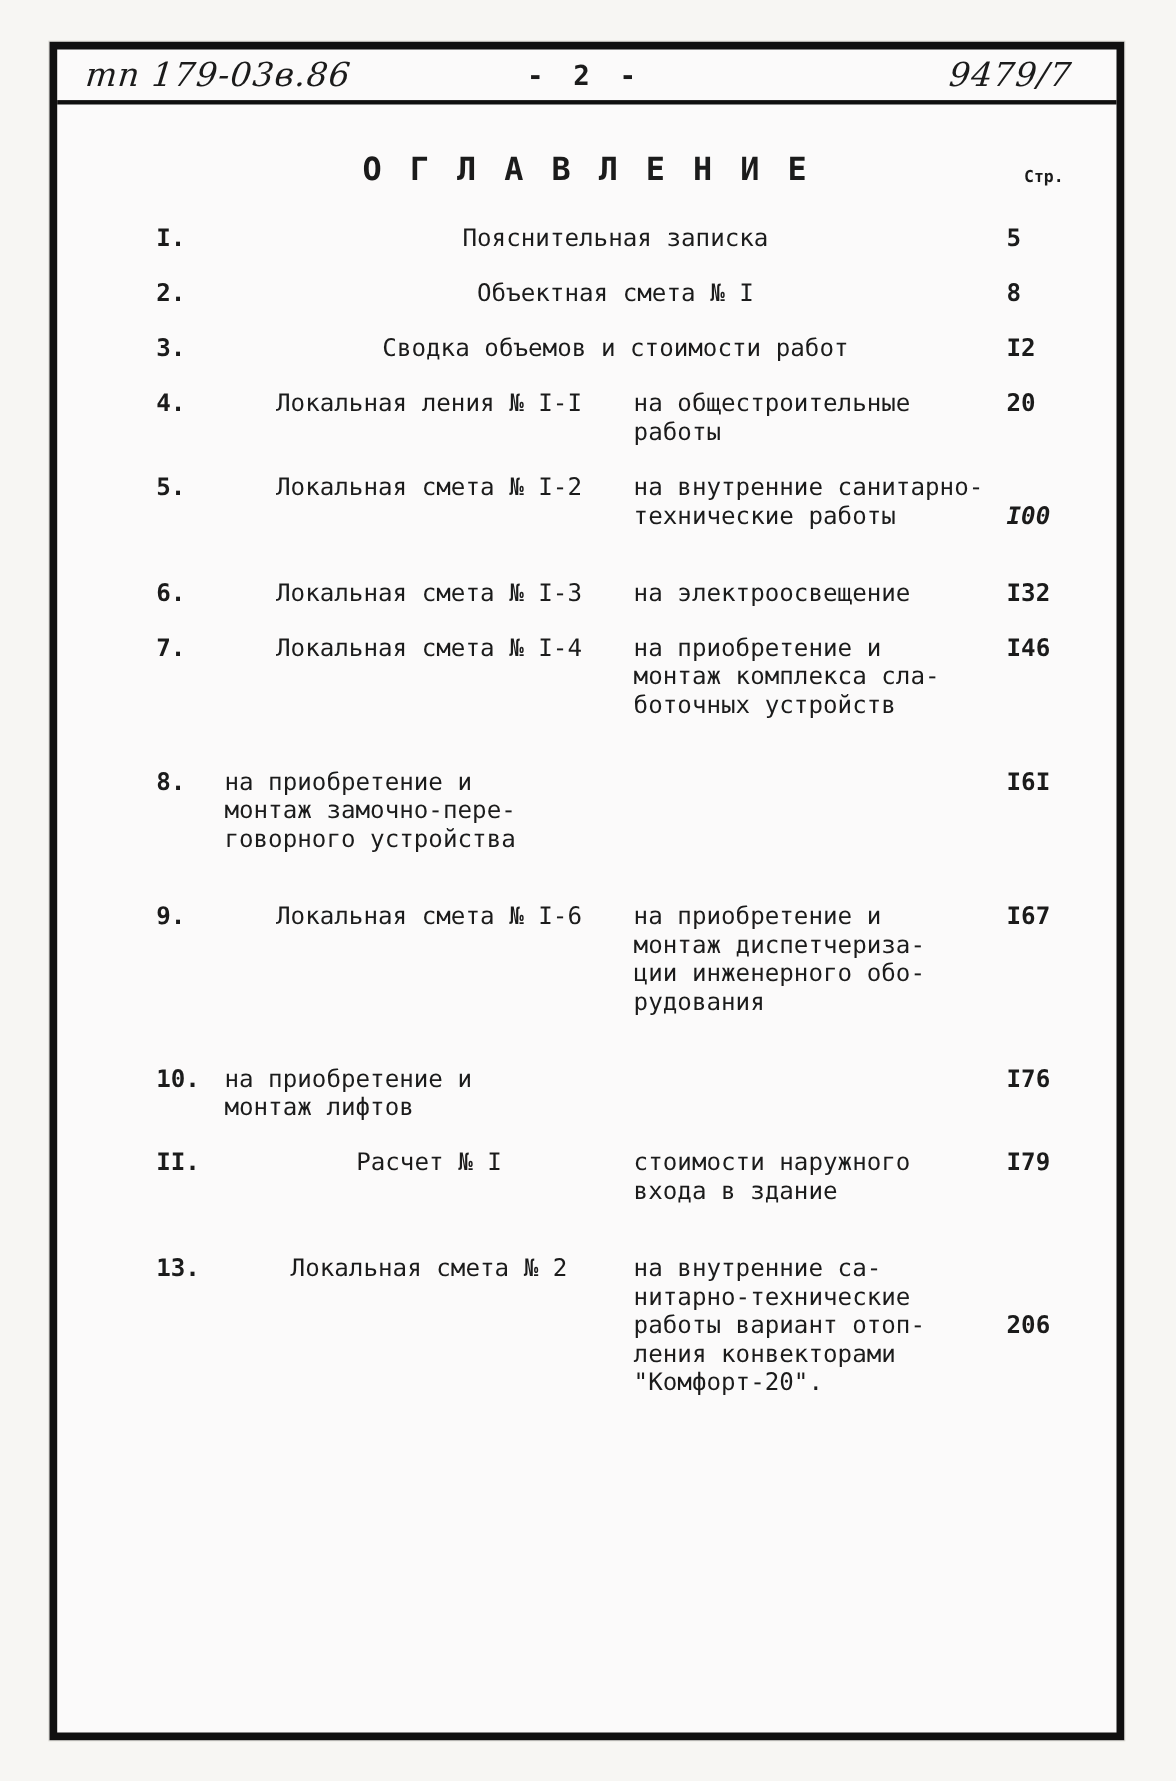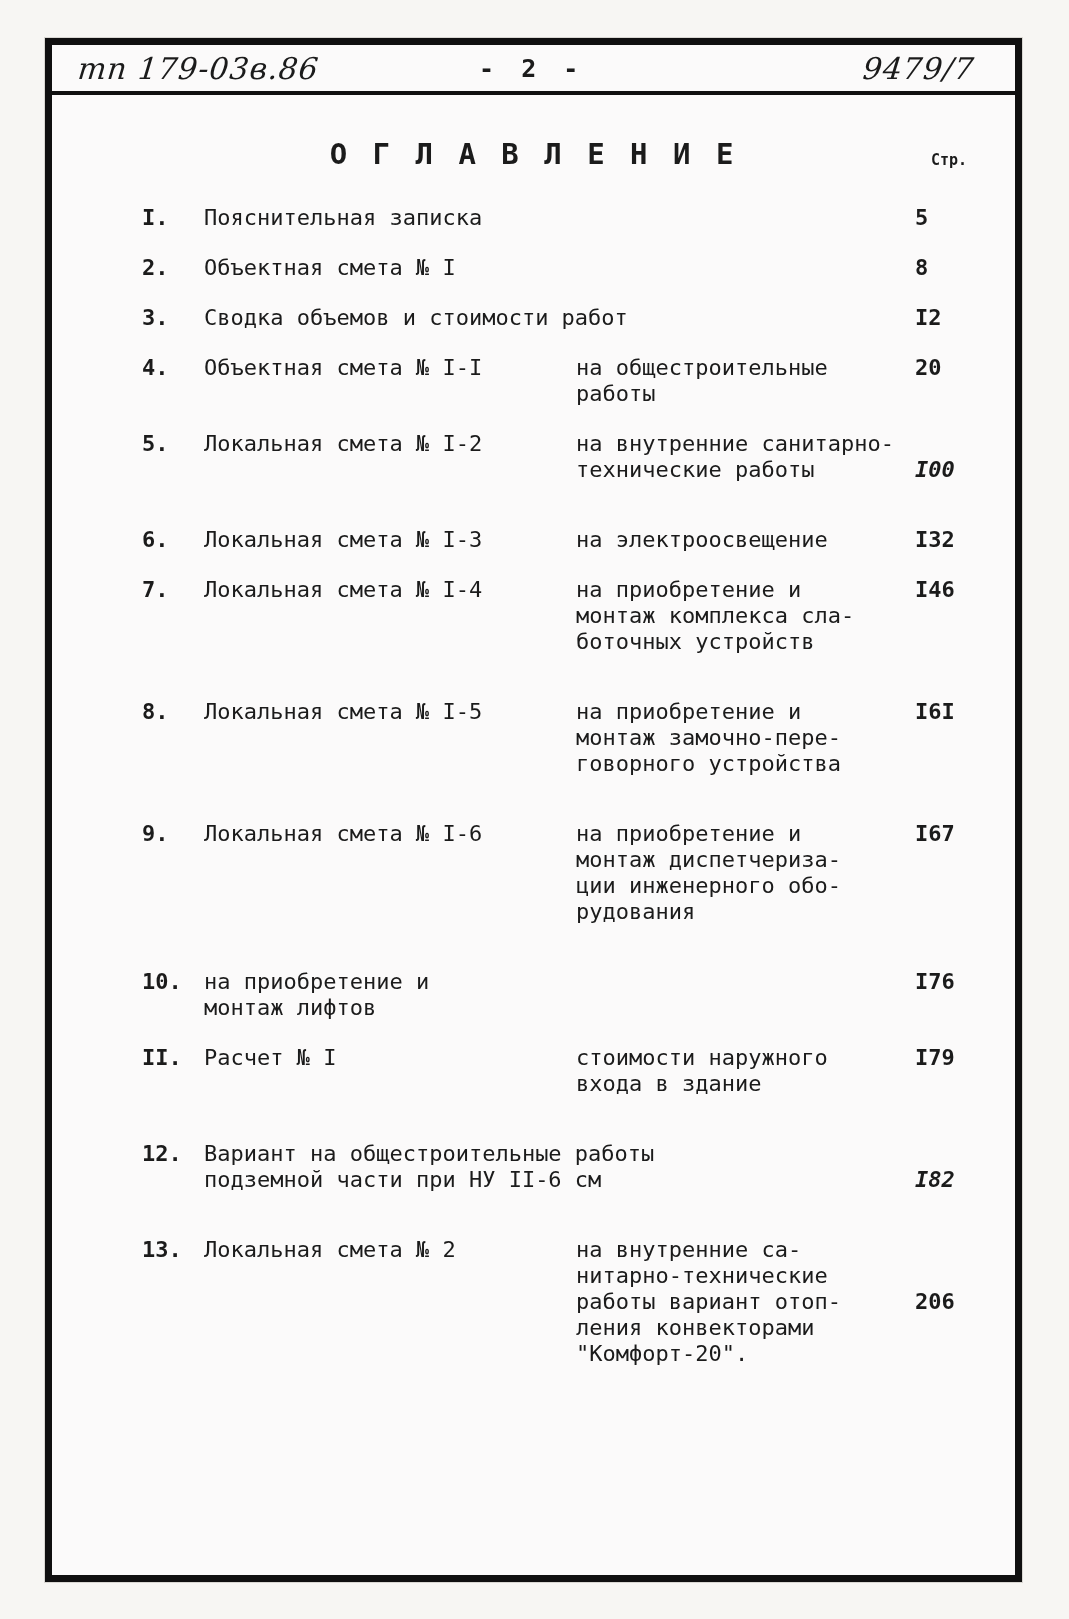--- a/index.html
+++ b/index.html
@@ -42,21 +42,21 @@
   }
   
   .list{margin-top:34px;padding-left:90px;padding-right:12px;}
   .row{
     display:flex;align-items:flex-start;
     font-size:22px;line-height:26px;
     margin-bottom:24px;
   }
   .row.gap-lg{margin-bottom:44px;}
   .c-num{width:62px;flex:none;font-weight:bold;}
-  .c-title{width:372px;flex:none;white-space:pre-line;}
+  .c-title{width:372px;flex:none;white-space:pre-line;text-align:center;}
   .c-desc{flex:1;white-space:pre-line;}
   .c-page{width:88px;flex:none;font-weight:bold;}
   .row.no-desc .c-title{width:auto;flex:1;}
   .row.pd1 .c-page{padding-top:26px;font-style:italic;}
   .row.pd2 .c-page{padding-top:52px;}
 </style>
 </head>
 <body>
 
 <div class="sheet">
@@ -86,21 +86,21 @@
     <span class="c-page">8</span>
   </div>
       <div class="row no-desc">
     <span class="c-num">3.</span>
     <span class="c-title">Сводка объемов и стоимости работ</span>
 
     <span class="c-page">I2</span>
   </div>
       <div class="row">
     <span class="c-num">4.</span>
-    <span class="c-title">Объектная смета № I-I</span>
+    <span class="c-title">Локальная ления № I-I</span>
     <span class="c-desc">на общестроительные
 работы</span>
     <span class="c-page">20</span>
   </div>
       <div class="row gap-lg pd1">
     <span class="c-num">5.</span>
     <span class="c-title">Локальная смета №  I-2</span>
     <span class="c-desc">на внутренние санитарно-
 технические работы</span>
     <span class="c-page">I00</span>
@@ -114,21 +114,20 @@
       <div class="row gap-lg">
     <span class="c-num">7.</span>
     <span class="c-title">Локальная смета №  I-4</span>
     <span class="c-desc">на приобретение и
 монтаж комплекса сла-
 боточных устройств</span>
     <span class="c-page">I46</span>
   </div>
       <div class="row gap-lg">
     <span class="c-num">8.</span>
-    <span class="c-title">Локальная смета № I-5</span>
     <span class="c-desc">на приобретение и
 монтаж замочно-пере-
 говорного устройства</span>
     <span class="c-page">I6I</span>
   </div>
       <div class="row gap-lg">
     <span class="c-num">9.</span>
     <span class="c-title">Локальная смета № I-6</span>
     <span class="c-desc">на приобретение и
 монтаж диспетчериза-
@@ -142,27 +141,20 @@
 монтаж лифтов</span>
     <span class="c-page">I76</span>
   </div>
       <div class="row gap-lg">
     <span class="c-num">II.</span>
     <span class="c-title">Расчет № I</span>
     <span class="c-desc">стоимости наружного
 входа в здание</span>
     <span class="c-page">I79</span>
   </div>
-      <div class="row no-desc gap-lg pd1">
-    <span class="c-num">12.</span>
-    <span class="c-title">Вариант на общестроительные работы
-подземной части при НУ II-6 см</span>
-
-    <span class="c-page">I82</span>
-  </div>
       <div class="row pd2">
     <span class="c-num">13.</span>
     <span class="c-title">Локальная смета № 2</span>
     <span class="c-desc">на внутренние са-
 нитарно-технические
 работы вариант отоп-
 ления конвекторами
 "Комфорт-20".</span>
     <span class="c-page">206</span>
   </div>

